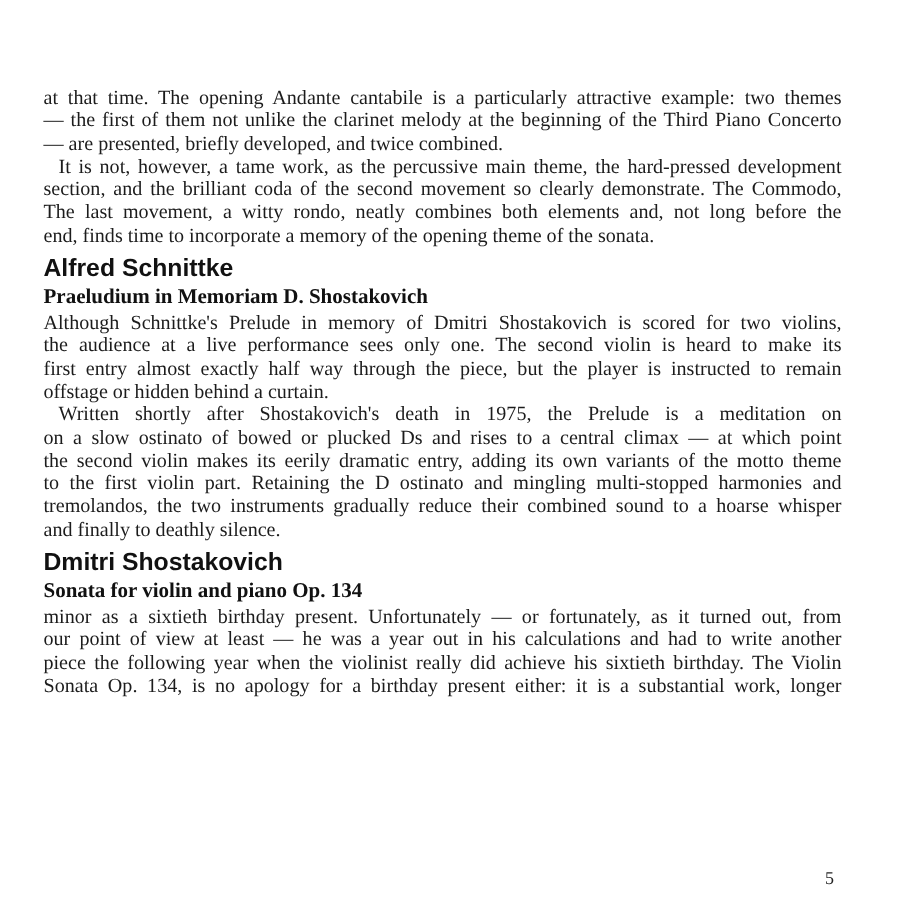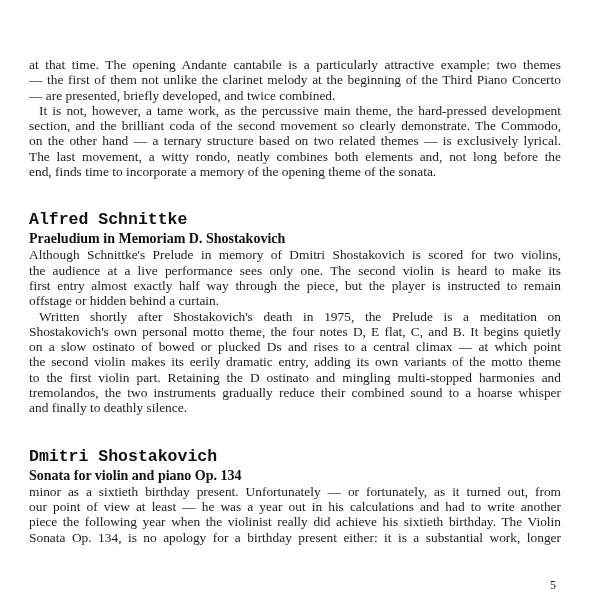--- a/index.html
+++ b/index.html
@@ -6,23 +6,23 @@
   body { width: 600px; height: 616px; position: relative; overflow: hidden; }
   .page {
     position: absolute; left: 29px; top: 57px; width: 532px;
     font-family: "Liberation Serif", "DejaVu Serif", serif;
     font-size: 13.4px; line-height: 15.3px; color: #1c1c1c;
   }
   .line { display: block; white-space: nowrap; text-align: justify; text-align-last: justify; }
   .line.last { text-align-last: left; }
   .indent { padding-left: 10px; }
   .composer {
-    font-family: Liberation Mono, monospace;
+    font-family: Liberation Sans, sans-serif;
     font-weight: bold; font-size: 16.5px; line-height: 19px;
-    margin: 31px 0 2px 0; color: #111;
+    margin: 6px 0 2px 0; color: #111;
   }
   .work {
     font-family: "Liberation Serif", "DejaVu Serif", serif;
     font-weight: bold; font-size: 14px; line-height: 16px; color: #111;
   }
   .pagenum {
     position: absolute; left: 550px; top: 578px;
     font-family: "Liberation Serif", "DejaVu Serif", serif;
     font-size: 12px; color: #222;
   }
@@ -32,36 +32,34 @@
 
 <div class="page">
   <div>
     <span class="line">at that time. The opening Andante cantabile is a particularly attractive example: two themes</span>
     <span class="line">— the first of them not unlike the clarinet melody at the beginning of the Third Piano Concerto</span>
     <span class="line last">— are presented, briefly developed, and twice combined.</span>
   </div>
   <div>
     <span class="line indent">It is not, however, a tame work, as the percussive main theme, the hard-pressed development</span>
     <span class="line">section, and the brilliant coda of the second movement so clearly demonstrate. The Commodo,</span>
-    <span class="line">on the other hand — a ternary structure based on two related themes — is exclusively lyrical.</span>
     <span class="line">The last movement, a witty rondo, neatly combines both elements and, not long before the</span>
     <span class="line last">end, finds time to incorporate a memory of the opening theme of the sonata.</span>
   </div>
 
   <div class="composer">Alfred Schnittke</div>
   <div class="work">Praeludium in Memoriam D. Shostakovich</div>
   <div>
     <span class="line">Although Schnittke's Prelude in memory of Dmitri Shostakovich is scored for two violins,</span>
     <span class="line">the audience at a live performance sees only one. The second violin is heard to make its</span>
     <span class="line">first entry almost exactly half way through the piece, but the player is instructed to remain</span>
     <span class="line last">offstage or hidden behind a curtain.</span>
   </div>
   <div>
     <span class="line indent">Written shortly after Shostakovich's death in 1975, the Prelude is a meditation on</span>
-    <span class="line">Shostakovich's own personal motto theme, the four notes D, E flat, C, and B. It begins quietly</span>
     <span class="line">on a slow ostinato of bowed or plucked Ds and rises to a central climax — at which point</span>
     <span class="line">the second violin makes its eerily dramatic entry, adding its own variants of the motto theme</span>
     <span class="line">to the first violin part. Retaining the D ostinato and mingling multi-stopped harmonies and</span>
     <span class="line">tremolandos, the two instruments gradually reduce their combined sound to a hoarse whisper</span>
     <span class="line last">and finally to deathly silence.</span>
   </div>
 
   <div class="composer">Dmitri Shostakovich</div>
   <div class="work">Sonata for violin and piano Op. 134</div>
   <div>

